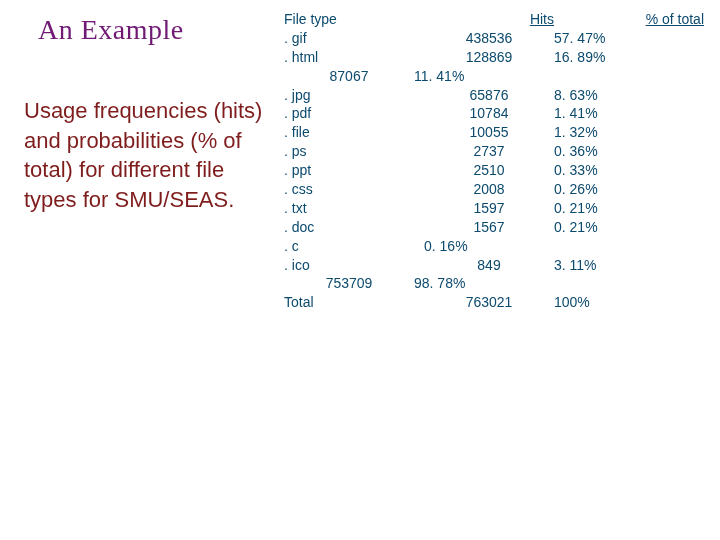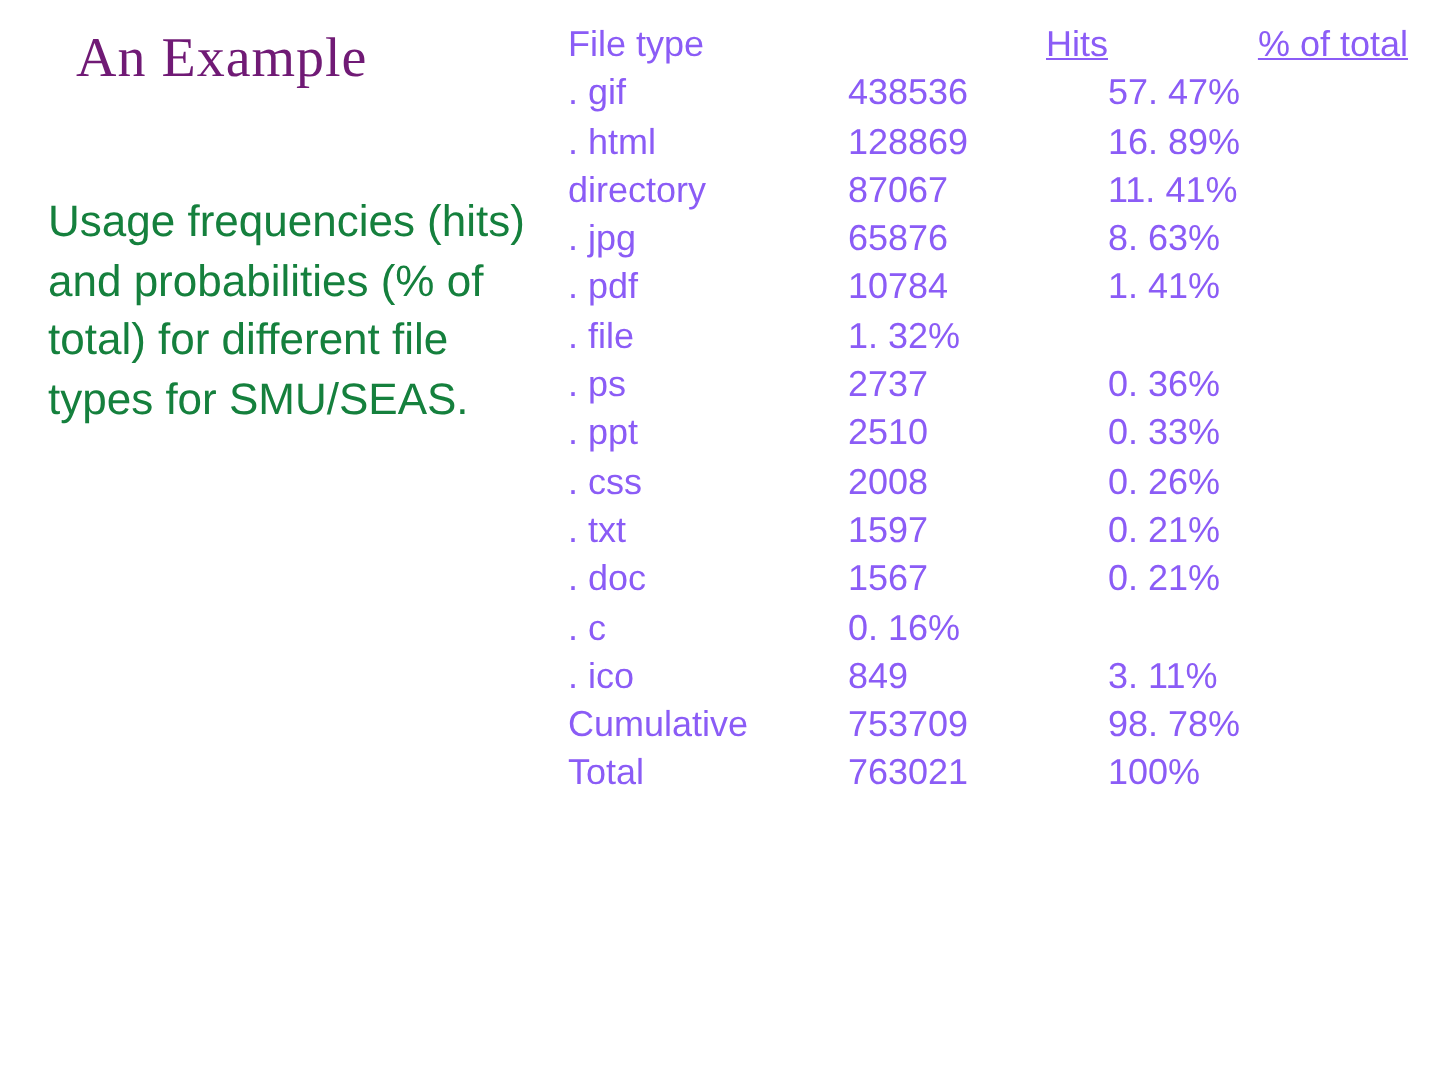--- a/index.html
+++ b/index.html
@@ -27,45 +27,45 @@
     letter-spacing: 0.5px;
   }
   .desc {
     position: absolute;
     left: 24px;
     top: 96px;
     width: 248px;
     font-family: Arial, Helvetica, sans-serif;
     font-size: 22px;
     line-height: 1.35;
-    color: #15803d;
+    color: #7f1d1d;
   }
   .table {
     position: absolute;
     left: 284px;
     top: 10px;
     width: 420px;
     font-family: Arial, Helvetica, sans-serif;
-    font-size: 18px;
+    font-size: 14px;
     line-height: 1.35;
-    color: #8b5cf6;
+    color: #0c4a6e;
   }
   .row {
     display: flex;
     flex-direction: row;
     width: 100%;
   }
   .col-type {
     width: 140px;
     text-align: left;
     white-space: nowrap;
   }
   .col-hits {
     width: 130px;
-    text-align: left;
+    text-align: center;
     white-space: nowrap;
   }
   .col-pct {
     width: 150px;
     text-align: left;
     white-space: nowrap;
   }
   .header .col-hits,
   .header .col-pct {
     text-align: right;
@@ -92,36 +92,36 @@
       <div class="col-type">. gif</div>
       <div class="col-hits">438536</div>
       <div class="col-pct">57. 47%</div>
     </div>
     <div class="row">
       <div class="col-type">. html</div>
       <div class="col-hits">128869</div>
       <div class="col-pct">16. 89%</div>
     </div>
     <div class="row">
-      <div class="col-type">directory</div>
       <div class="col-hits">87067</div>
       <div class="col-pct">11. 41%</div>
     </div>
     <div class="row">
       <div class="col-type">. jpg</div>
       <div class="col-hits">65876</div>
       <div class="col-pct">8. 63%</div>
     </div>
     <div class="row">
       <div class="col-type">. pdf</div>
       <div class="col-hits">10784</div>
       <div class="col-pct">1. 41%</div>
     </div>
     <div class="row">
       <div class="col-type">. file</div>
+      <div class="col-hits">10055</div>
       <div class="col-pct">1. 32%</div>
     </div>
     <div class="row">
       <div class="col-type">. ps</div>
       <div class="col-hits">2737</div>
       <div class="col-pct">0. 36%</div>
     </div>
     <div class="row">
       <div class="col-type">. ppt</div>
       <div class="col-hits">2510</div>
@@ -145,21 +145,20 @@
     <div class="row">
       <div class="col-type">. c</div>
       <div class="col-pct">0. 16%</div>
     </div>
     <div class="row">
       <div class="col-type">. ico</div>
       <div class="col-hits">849</div>
       <div class="col-pct">3. 11%</div>
     </div>
     <div class="row">
-      <div class="col-type">Cumulative</div>
       <div class="col-hits">753709</div>
       <div class="col-pct">98. 78%</div>
     </div>
     <div class="row">
       <div class="col-type">Total</div>
       <div class="col-hits">763021</div>
       <div class="col-pct">100%</div>
     </div>
 
   </div>

